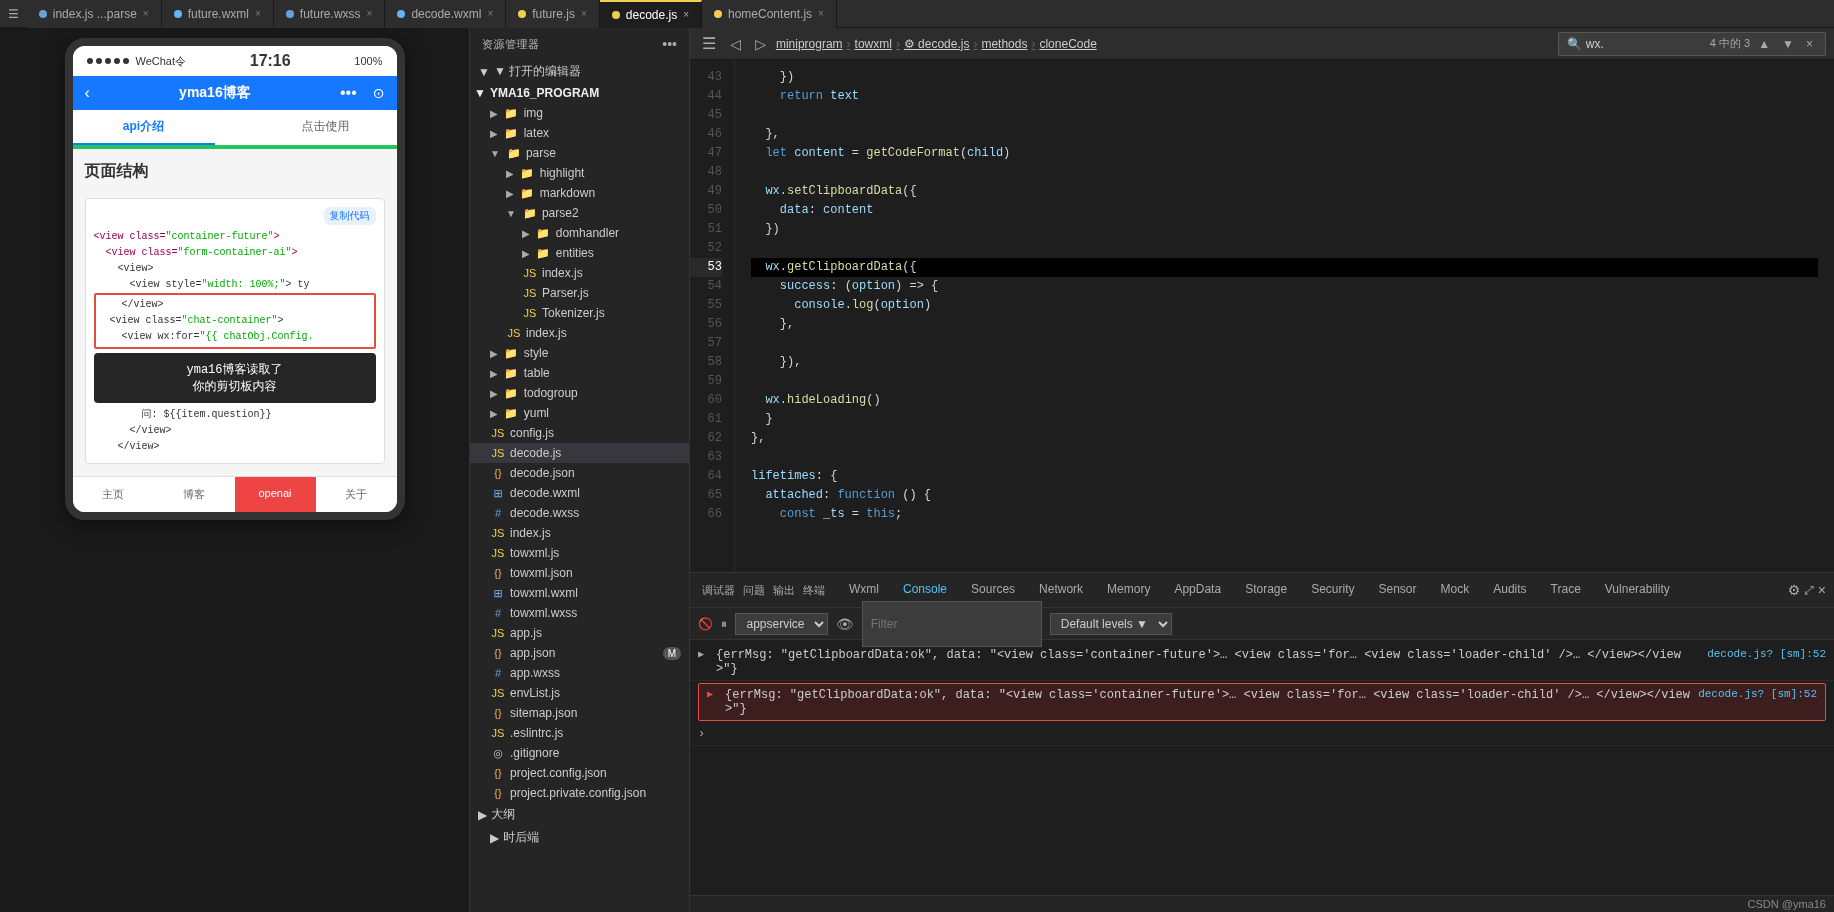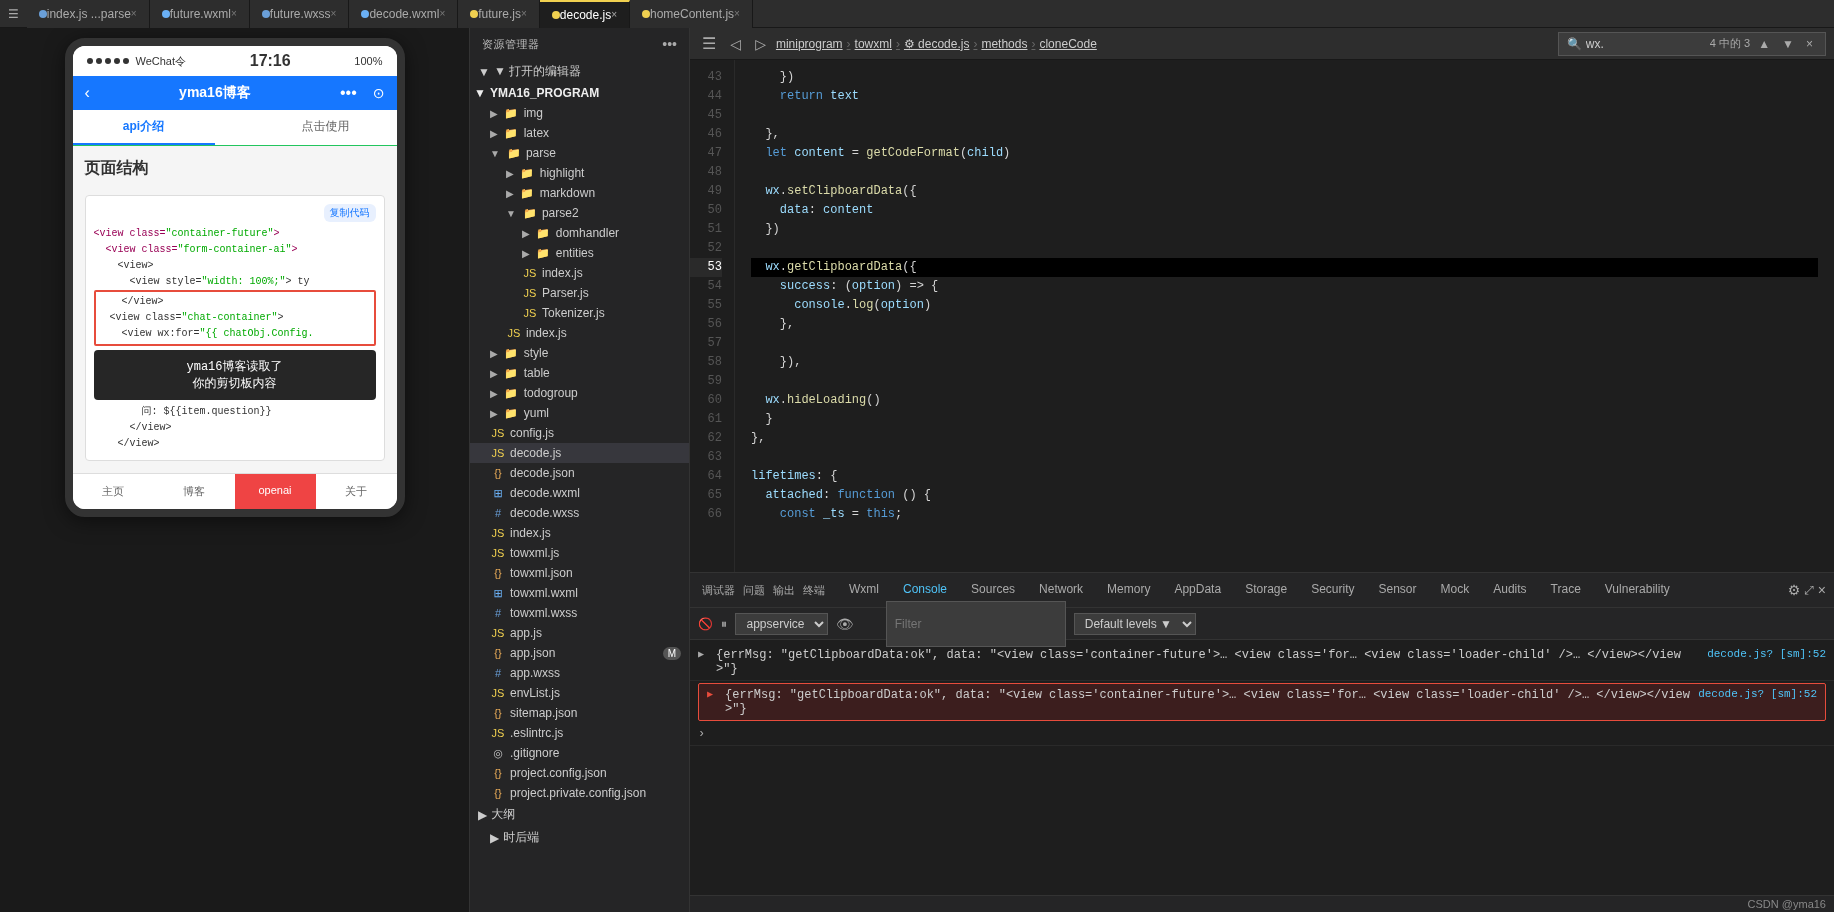--- a/index.html
+++ b/index.html
@@ -2,21 +2,21 @@
 <html><head>
   <meta charset="utf-8">
   <style>
     * { box-sizing: border-box; margin: 0; padding: 0; }
     body { background: #1e1e1e; color: #d4d4d4; font-family: 'Segoe UI', Arial, sans-serif; font-size: 13px; overflow: hidden; width: 1834px; height: 912px; display: flex; flex-direction: column; }
 
     
     .top-bar { background: #2d2d2d; height: 28px; display: flex; align-items: center; padding: 0 8px; border-bottom: 1px solid #181818; flex-shrink: 0; }
     .top-bar-left { display: flex; align-items: center; gap: 6px; font-size: 12px; color: #aaa; }
     .top-bar-tabs { display: flex; align-items: center; flex: 1; overflow: hidden; margin-left: 8px; }
-    .tab { background: #2d2d2d; color: #aaa; padding: 0 12px; height: 28px; display: flex; align-items: center; border-right: 1px solid #181818; font-size: 12px; cursor: pointer; white-space: nowrap; flex-shrink: 0; }
+    .tab { background: #2d2d2d; color: #aaa; padding: 0 12px; height: 28px; display: flex; align-items: center; gap: 6px; border-right: 1px solid #181818; font-size: 12px; cursor: pointer; white-space: nowrap; flex-shrink: 0; }
     .tab.active { background: #1e1e1e; color: #fff; }
     .tab .close-btn { font-size: 10px; opacity: 0.6; cursor: pointer; }
     .tab-dot { width: 8px; height: 8px; border-radius: 50%; display: inline-block; }
 
     
     .main-container { display: flex; flex: 1; overflow: hidden; }
 
     
     .left-panel { width: 470px; background: #1a1a1a; border-right: 1px solid #333; display: flex; flex-direction: column; flex-shrink: 0; }
 
@@ -63,21 +63,21 @@
     .devtools-label { padding: 0 12px; font-size: 12px; color: #ccc; display: flex; align-items: center; gap: 8px; }
     .devtools-label span { color: #aaa; font-size: 11px; }
     .devtools-tabs { display: flex; align-items: center; flex: 1; }
     .devtab { padding: 0 12px; height: 35px; display: flex; align-items: center; font-size: 12px; color: #aaa; cursor: pointer; border-bottom: 2px solid transparent; }
     .devtab.active { color: #4fc3f7; border-bottom: 2px solid #4fc3f7; }
     .devtools-controls { display: flex; align-items: center; gap: 4px; padding: 0 8px; }
 
     
     .console-toolbar { background: #252526; height: 32px; display: flex; align-items: center; padding: 0 8px; gap: 8px; border-bottom: 1px solid #333; }
     .console-select { background: #3c3c3c; border: 1px solid #555; color: #ccc; font-size: 12px; padding: 2px 6px; text-align: center; }
-    .console-filter { background: #3c3c3c; border: 1px solid #555; color: #ccc; font-size: 12px; padding: 15px 8px; width: 180px; margin-left: 24px; }
+    .console-filter { background: #3c3c3c; border: 1px solid #555; color: #ccc; font-size: 12px; padding: 15px 8px; width: 180px; }
     .console-level { background: #3c3c3c; border: 1px solid #555; color: #ccc; font-size: 12px; padding: 2px 6px; }
     .console-content { flex: 1; overflow-y: auto; padding: 4px 0; }
     .console-line { display: flex; align-items: flex-start; padding: 4px 8px; font-family: 'Courier New', monospace; font-size: 12px; border-bottom: 1px solid #2a2a2a; gap: 8px; }
     .console-line-text { flex: 1; color: #ccc; word-break: break-all; }
     .console-line-source { color: #4fc3f7; font-size: 11px; white-space: nowrap; margin-left: auto; }
     .arrow-icon { color: #aaa; font-size: 10px; margin-right: 4px; }
 
     
     .phone-wrapper { padding: 10px 52px; display: flex; flex-direction: column; align-items: center; flex: 1; }
     .phone { background: #fff; border-radius: 20px; width: 340px; overflow: hidden; box-shadow: 0 4px 20px rgba(0,0,0,0.5); border: 8px solid #333; }
@@ -89,21 +89,21 @@
     .page-title { font-size: 16px; font-weight: bold; color: #333; margin-bottom: 16px; }
     .code-snippet { background: #fff; border: 1px solid #ddd; border-radius: 4px; padding: 8px; font-family: 'Courier New', monospace; font-size: 10px; color: #333; position: relative; overflow: hidden; }
     .code-snippet-header { display: flex; justify-content: space-between; align-items: center; margin-bottom: 4px; }
     .copy-btn { font-size: 10px; color: #1677ff; cursor: pointer; background: #e8f0fe; border: none; padding: 2px 6px; border-radius: 6px; }
     .code-line-phone { line-height: 1.6; font-size: 10px; }
     .tooltip { background: rgba(0,0,0,0.85); color: #fff; padding: 8px 12px; border-radius: 4px; font-size: 12px; text-align: center; position: relative; margin: 4px 0; }
     .highlighted-section { border: 2px solid #e74c3c; border-radius: 2px; padding: 2px; }
     .phone-tabs { display: flex; border-top: 1px solid #ddd; background: #fff; }
     .phone-tab { flex: 1; text-align: center; padding: 10px 4px; font-size: 11px; color: #666; cursor: pointer; }
     .phone-tab.active { color: #fff; background: #1677ff; }
-    .tabs-top { display: flex; border-bottom: 1px solid #22c55e; background: #fff; gap: 40px; }
+    .tabs-top { display: flex; border-bottom: 4px solid #22c55e; background: #fff; gap: 40px; }
     .tab-top { flex: 1; text-align: center; padding: 8px; font-size: 12px; cursor: pointer; color: #666; }
     .tab-top.active { color: #1677ff; border-bottom: 2px solid #1677ff; font-weight: bold; }
 
     
     ::-webkit-scrollbar { width: 8px; height: 8px; }
     ::-webkit-scrollbar-track { background: #1e1e1e; }
     ::-webkit-scrollbar-thumb { background: #555; border-radius: 4px; }
 
     .sidebar-group { }
     .sidebar-group-header { display: flex; align-items: center; padding: 3px 8px; cursor: pointer; color: #ccc; font-size: 12px; gap: 4px; }

